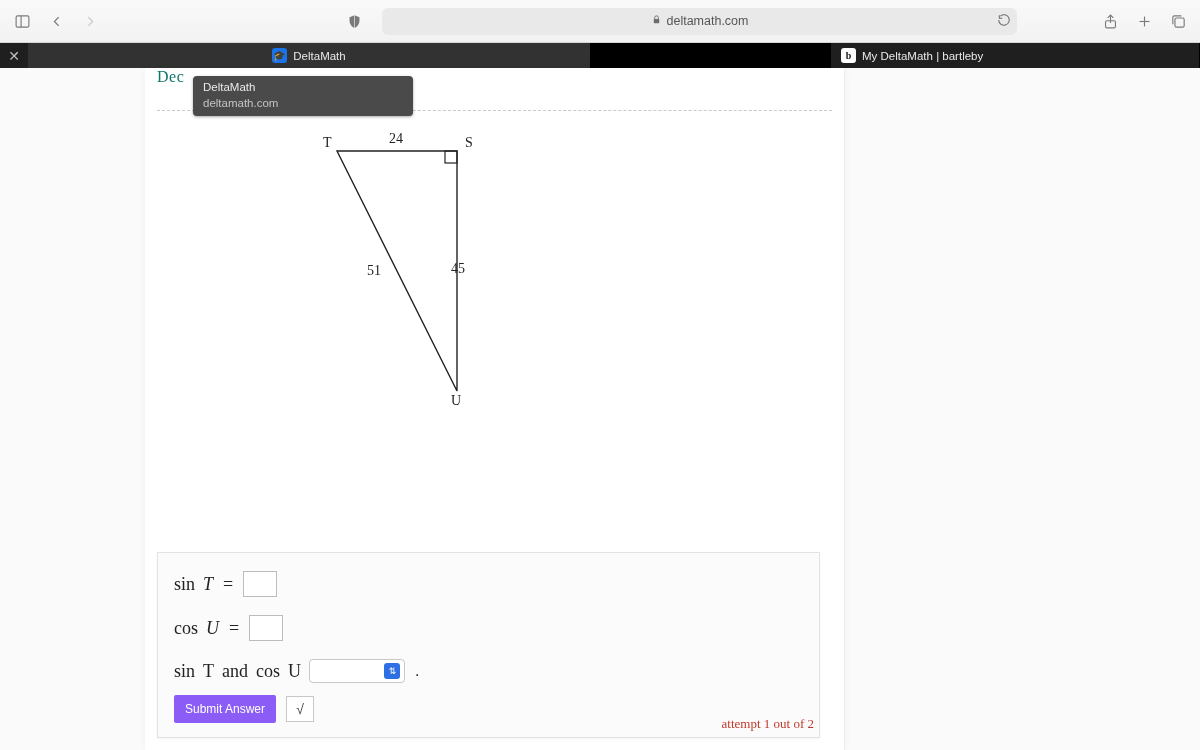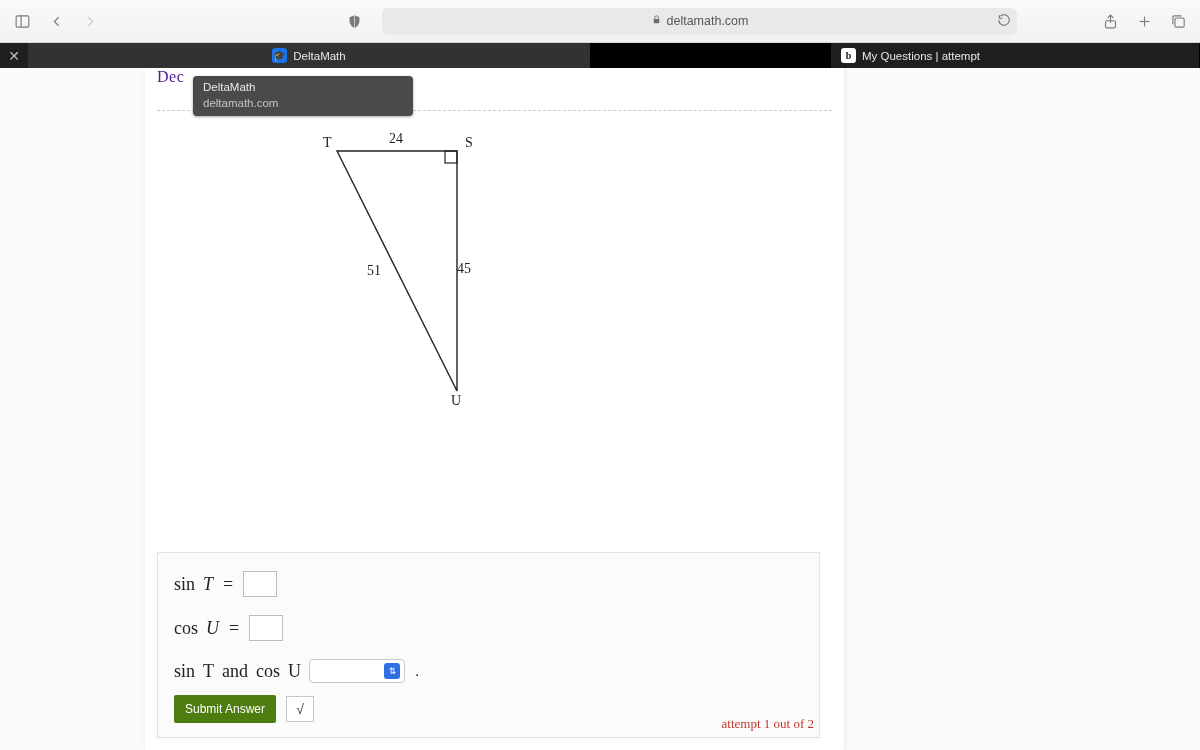--- a/index.html
+++ b/index.html
@@ -111,21 +111,21 @@
     background: #fff;
     border-right: 1px solid #eee;
     box-shadow: 0 0 8px rgba(0,0,0,0.04);
     padding: 0 12px 0 12px;
   }
   .page-inner { position: relative; height: 100%; }
 
   .dec-txt {
     font-family: Georgia, 'Times New Roman', serif;
     font-size: 16px;
-    color: #4c1d95;
+    color: #0f766e;
     letter-spacing: 0.5px;
     margin-top: -2px;
   }
   .tooltip {
     position: absolute;
     left: 36px;
     top: 8px;
     background: #4a4a4a;
     color: #eaeaea;
     font-size: 11.5px;
@@ -226,21 +226,21 @@
     border-radius: 3px;
     display: flex; align-items: center; justify-content: center;
     color: #fff;
     font-size: 10px;
   }
   .rel-select .caret::before { content: "⇅"; font-size: 9px; letter-spacing: -1px; }
   .period { font-family: -apple-system, sans-serif; font-size: 16px; margin-left: 2px; }
 
   .submit-row { display: flex; align-items: center; gap: 10px; }
   .submit-btn {
-    background: #4d7c0f;
+    background: #8b5cf6;
     color: #fff;
     font-size: 12px;
     padding: 7px 11px;
     border: none;
     border-radius: 2px;
     cursor: pointer;
   }
   .sqrt-btn {
     width: 28px; height: 26px;
     border: 1px solid #c8c8c8;
@@ -329,21 +329,21 @@
 
 <div class="tab-strip">
   <div class="tab-close">✕</div>
   <div class="tab active">
     <span class="favicon dm">🎓</span>
     <span>DeltaMath</span>
   </div>
   <div class="tab-blackcenter"></div>
   <div class="tab" style="flex:1;justify-content:flex-start;padding-left:10px;background:#1f1f1f;">
     <span class="favicon bb">b</span>
-    <span>My Questions | attempt</span>
+    <span>My DeltaMath | bartleby</span>
   </div>
 </div>
 
 <div class="content">
   <div class="page-wrap">
     <div class="page-inner">
 
       <span class="dec-txt">Dec</span>
 
       <div class="tooltip">
@@ -357,21 +357,21 @@
       
       <div class="figure">
         <svg width="200" height="270" viewBox="0 0 200 270">
           <polygon points="10,10 130,10 130,250" fill="none" stroke="#222" stroke-width="1.4"></polygon>
           <rect x="118" y="10" width="12" height="12" fill="none" stroke="#222" stroke-width="1.2"></rect>
         </svg>
         <span class="fig-label" style="left:-4px; top:-6px;">T</span>
         <span class="fig-label" style="left:138px; top:-6px;">S</span>
         <span class="fig-label" style="left:124px; top:252px;">U</span>
         <span class="fig-label" style="left:62px; top:-10px;">24</span>
-        <span class="fig-label" style="left:130px; top:120px;">45</span>
+        <span class="fig-label" style="left:124px; top:120px;">45</span>
         <span class="fig-label" style="left:40px; top:122px;">51</span>
       </div>
 
       
       <div class="answer-card">
 
         <div class="ans-row">
           <span>sin</span>
           <span class="mi">T</span>
           <span class="eq">=</span>

